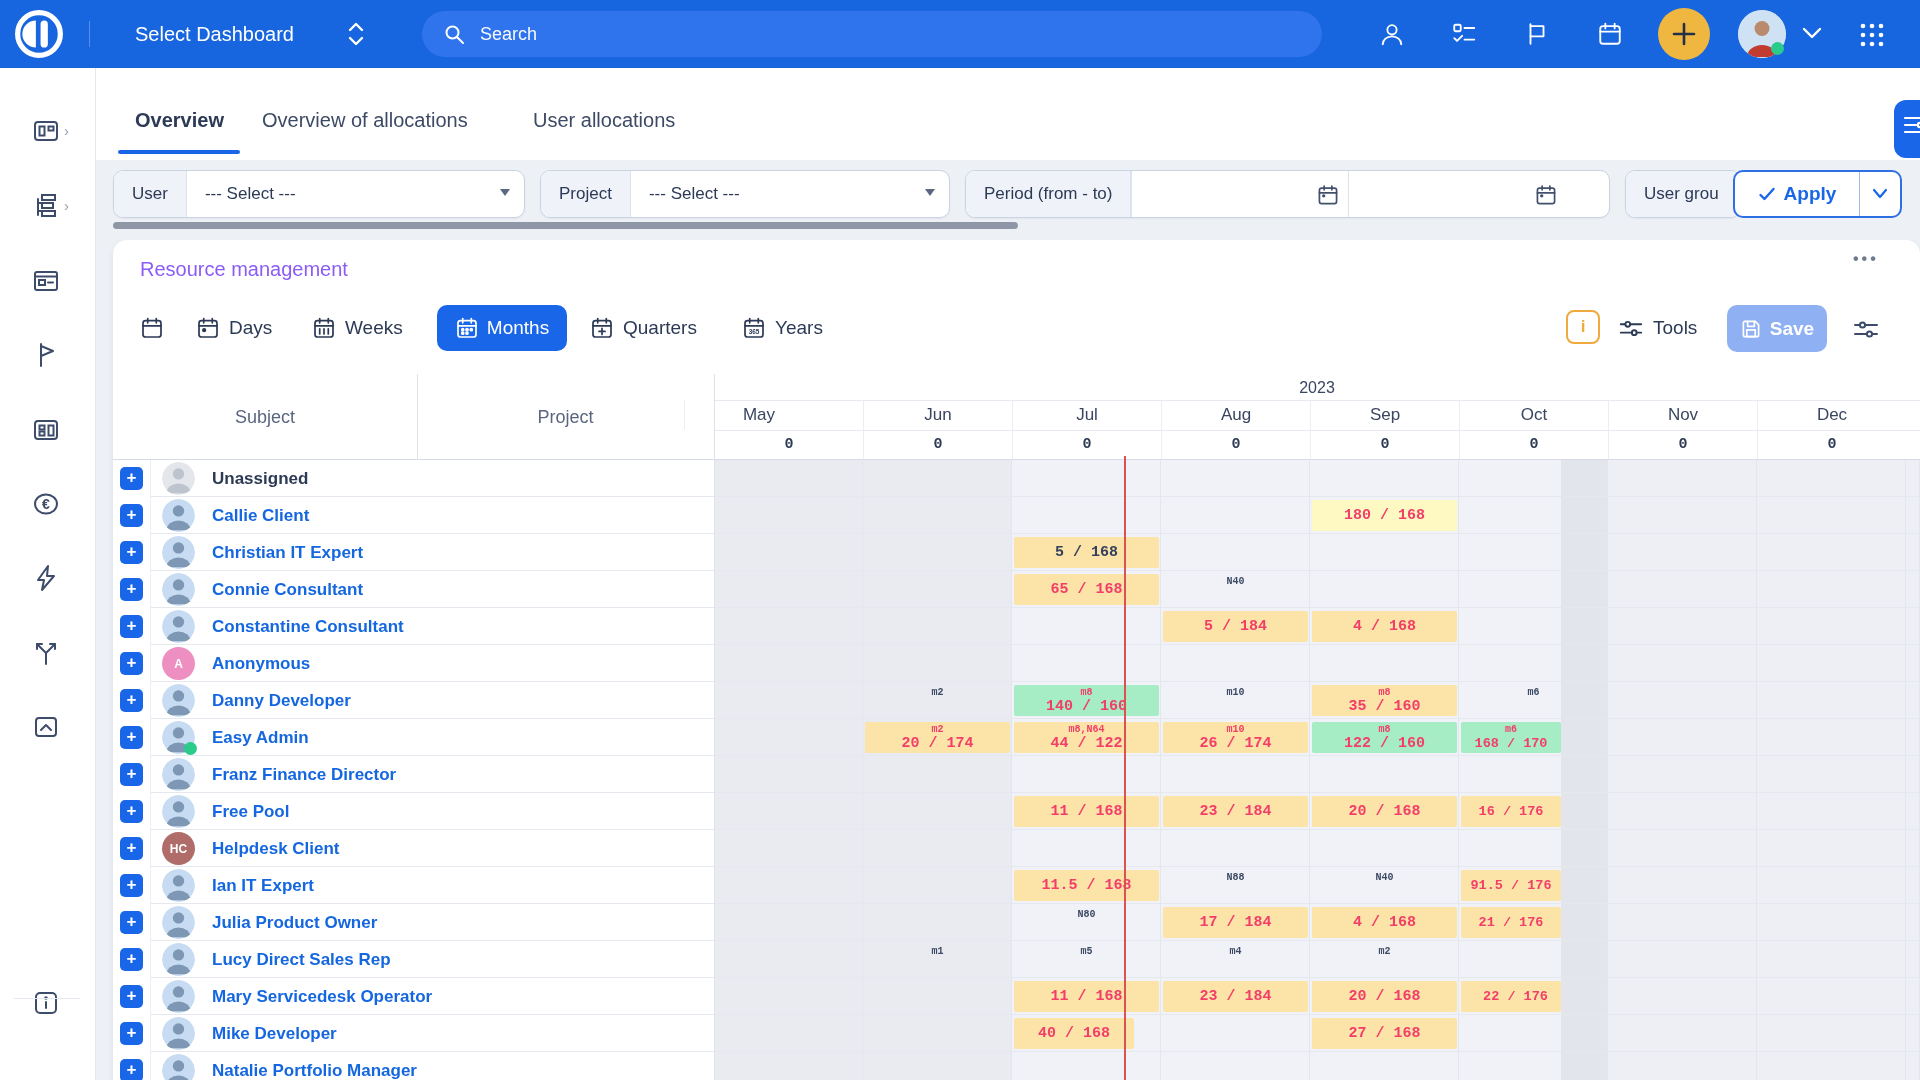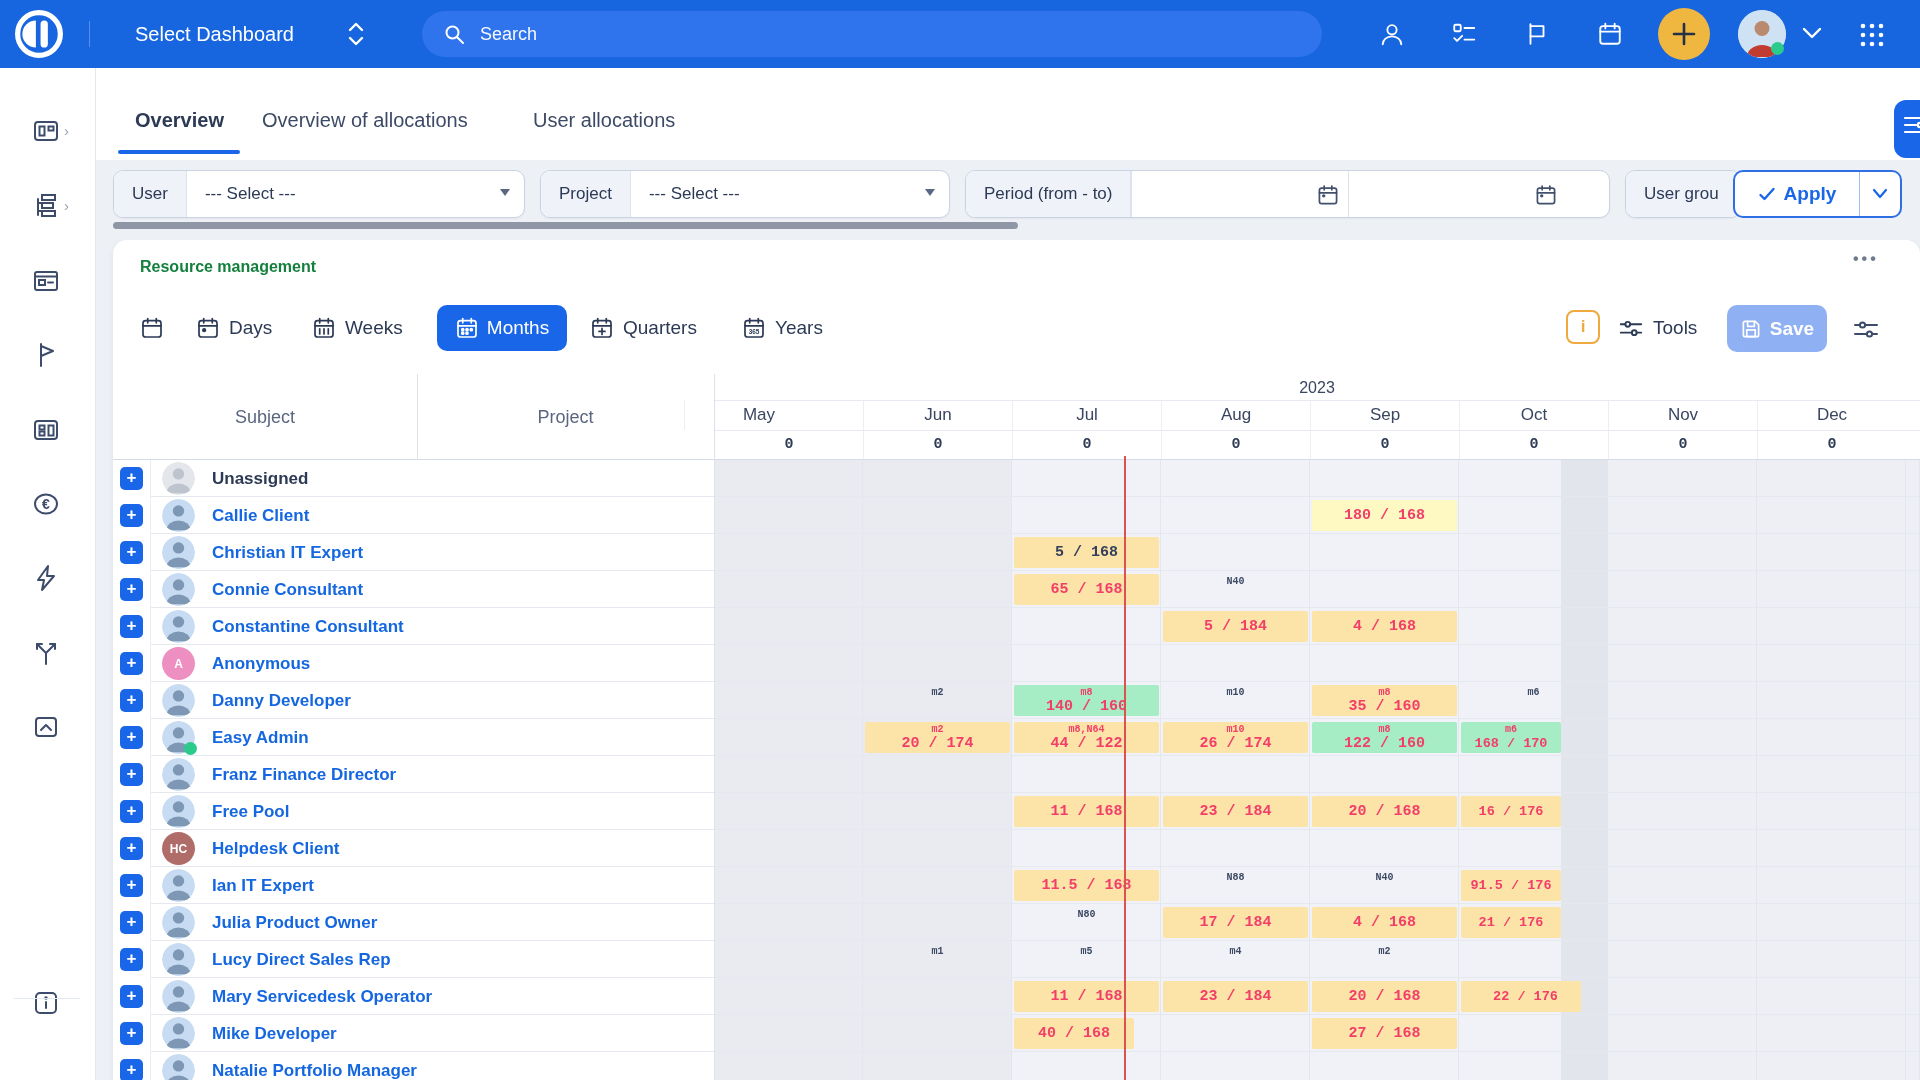--- a/index.html
+++ b/index.html
@@ -41,21 +41,21 @@
   .finput svg{position:absolute;right:8px;top:12px;color:#42506B;}
   .finput:last-child{border-radius:0 9px 9px 0;}
   .apply{position:absolute;left:1638px;top:10px;width:169px;height:48px;background:#fff;border:2px solid #2E6FE6;border-radius:10px;display:flex;box-sizing:border-box;z-index:3;cursor:pointer;}
   .apply .main{flex:1;display:flex;align-items:center;justify-content:center;gap:8px;color:#1A66E8;font-size:19px;font-weight:600;border-right:1px solid #9DBCF2;}
   .apply .dd{width:40px;display:flex;align-items:center;justify-content:center;color:#1A66E8;}
   .fscroll{position:absolute;left:18px;top:62px;width:905px;height:7px;border-radius:4px;background:#8F97A6;cursor:pointer;}
   .qtab{position:absolute;left:1894px;top:100px;width:46px;height:58px;background:#1A66E8;border-radius:12px;z-index:25;cursor:pointer;padding:10px 0 0 9px;box-sizing:border-box;}
 
   
   .panel{position:absolute;left:113px;top:240px;width:1807px;height:860px;background:#fff;border-radius:14px 14px 0 0;box-shadow:0 2px 6px rgba(25,39,80,.07);z-index:4;}
-  .ptitle{position:absolute;left:27px;top:18px;font-size:16px;font-weight:700;color:#15803d;}
+  .ptitle{position:absolute;left:27px;top:18px;font-size:20px;font-weight:400;color:#8b5cf6;}
   .pdots{position:absolute;left:1740px;top:10px;color:#6E7A8D;font-size:16px;font-weight:700;letter-spacing:3px;cursor:pointer;}
   .vbtn{position:absolute;top:65px;height:46px;display:flex;align-items:center;gap:9px;color:#2C3A55;font-size:19px;font-weight:500;cursor:pointer;}
   .vbtn.active{left:324px;width:130px;justify-content:center;background:#1A66E8;color:#fff;border-radius:10px;gap:8px;}
   .infosq{position:absolute;left:1453px;top:70px;width:34px;height:34px;border:2px solid #F0A93E;border-radius:8px;box-sizing:border-box;color:#F0A93E;font-weight:700;font-size:17px;text-align:center;line-height:30px;cursor:pointer;}
   .savebtn{position:absolute;left:1614px;top:65px;width:100px;height:47px;background:#8FB0F2;border-radius:10px;display:flex;align-items:center;justify-content:center;gap:8px;color:#fff;font-size:19px;font-weight:600;cursor:pointer;}
 
   
   .hcell{position:absolute;top:134px;height:86px;display:flex;align-items:center;justify-content:center;font-size:18px;color:#5A6680;}
   .yearcell{position:absolute;left:601px;right:0;top:134px;height:26px;line-height:28px;text-align:center;font-size:16px;color:#3A4660;}
   .mcell{position:absolute;top:160px;height:30px;line-height:30px;text-align:center;font-size:17px;color:#3A4660;border-left:1px solid #EBEEF4;box-sizing:border-box;}
@@ -613,21 +613,21 @@
           <div class="uname">Mary Servicedesk Operator</div>
           <div class="chip bg-yellow tone-red center" style="left: 901px; width: 145px;">
             <div class="cval">11 / 168</div>
           </div>
           <div class="chip bg-yellow tone-red center" style="left: 1050px; width: 145px;">
             <div class="cval">23 / 184</div>
           </div>
           <div class="chip bg-yellow tone-red center" style="left: 1199px; width: 145px;">
             <div class="cval">20 / 168</div>
           </div>
-          <div class="chip bg-yellow tone-red center narrow" style="left: 1348px; width: 120px; padding-left: 9px;">
+          <div class="chip bg-yellow tone-red center narrow" style="left: 1348px; width: 100px; padding-left: 9px;">
             <div class="cval">22 / 176</div>
           </div>
         </div>
         <div class="row" style="top: 555px;">
           <div class="plus">+</div>
           <div class="avatar"><svg viewBox="0 0 36 36" width="33" height="33">
               <circle cx="18" cy="18" r="18" fill="#C7DCF2"></circle>
               <circle cx="18" cy="13" r="6.2" fill="#7D97B4"></circle>
               <path d="M5 34a13 10.5 0 0 1 26 0z" fill="#7D97B4"></path>
             </svg></div>

